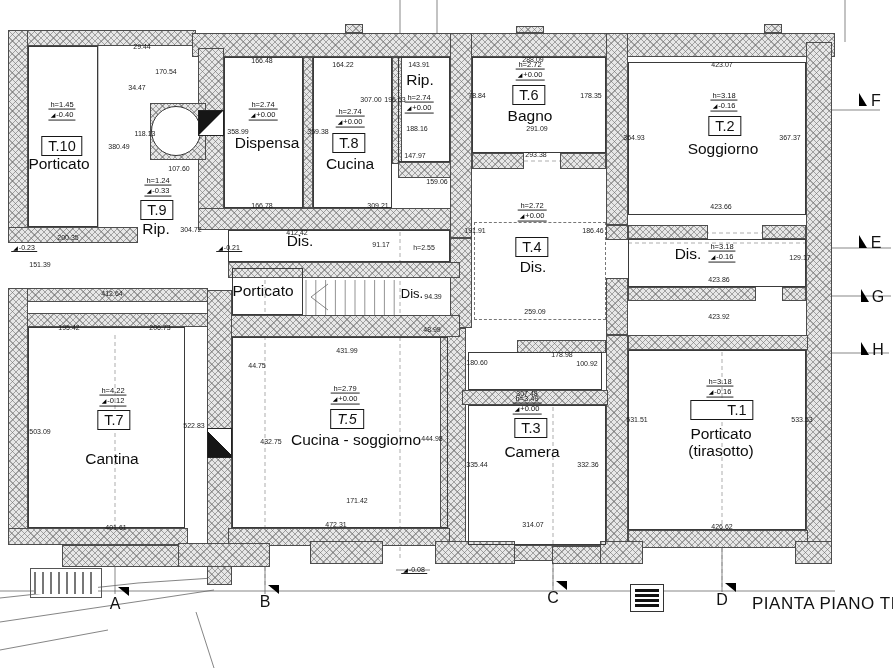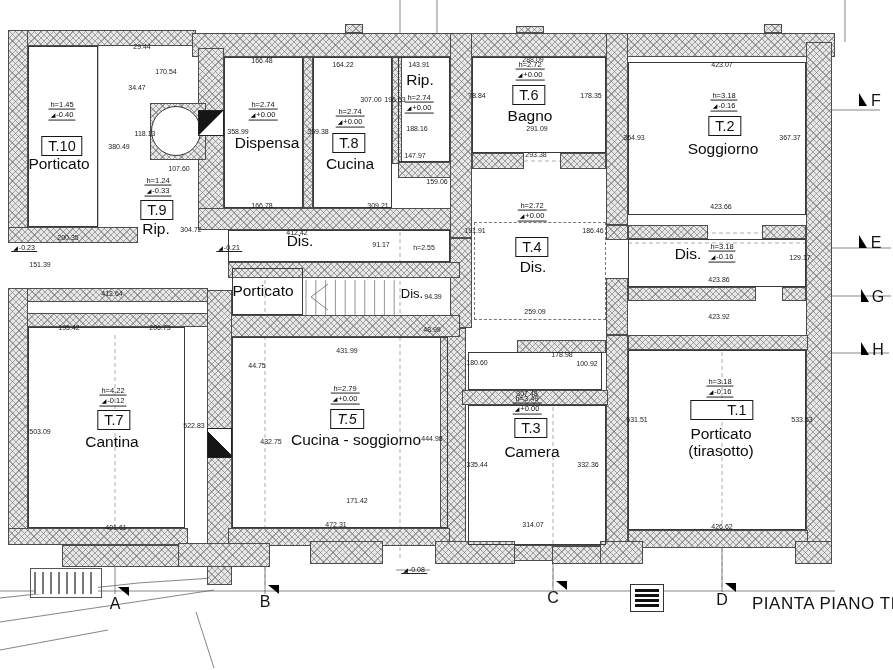--- a/index.html
+++ b/index.html
@@ -211,21 +211,21 @@
       <span class="row">h=2.72</span>
       <span class="row"><span class="flag">◢</span>+0.00</span>
     </div>
     <div class="roomid" style="left: 532px; top: 247px;">T.4</div>
     <div class="roomname" style="left: 533px; top: 267px;">Dis.</div>
     <div class="hblock" style="left: 113px; top: 396px;">
       <span class="row">h=4.22</span>
       <span class="row"><span class="flag">◢</span>-0.12</span>
     </div>
     <div class="roomid" style="left: 114px; top: 420px;">T.7</div>
-    <div class="roomname" style="left: 112px; top: 442px;">Cantina</div>
+    <div class="roomname" style="left: 112px; top: 459px;">Cantina</div>
     <div class="hblock" style="left: 345px; top: 394px;">
       <span class="row">h=2.79</span>
       <span class="row"><span class="flag">◢</span>+0.00</span>
     </div>
     <div class="roomid" style="left: 347px; top: 419px; font-style: italic;">T.5</div>
     <div class="roomname" style="left: 356px; top: 440px;">Cucina - soggiorno</div>
     <div class="hblock" style="left: 527px; top: 404px;">
       <span class="row">h=3.49</span>
       <span class="row"><span class="flag">◢</span>+0.00</span>
     </div>

